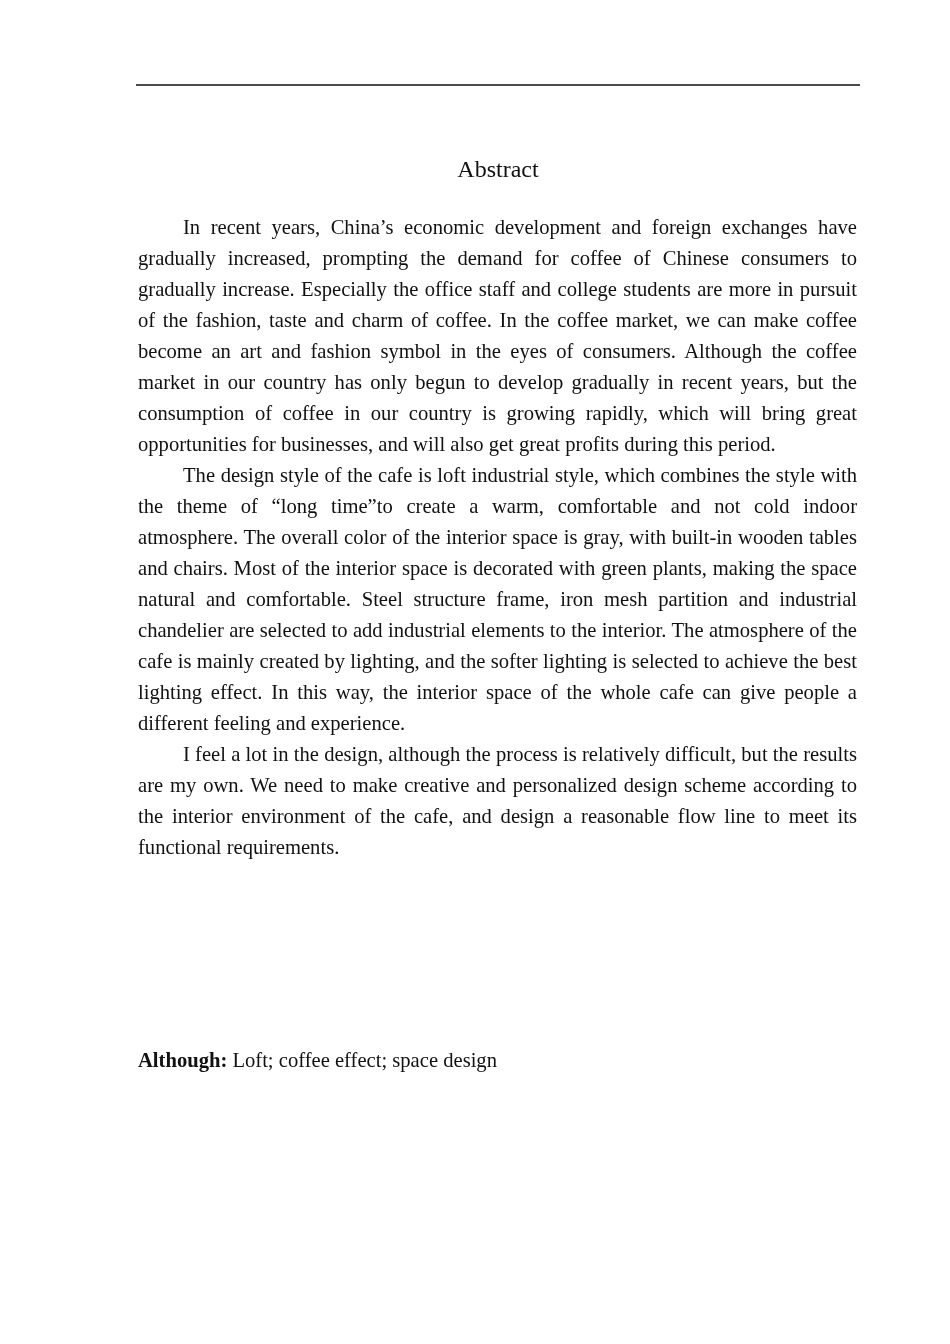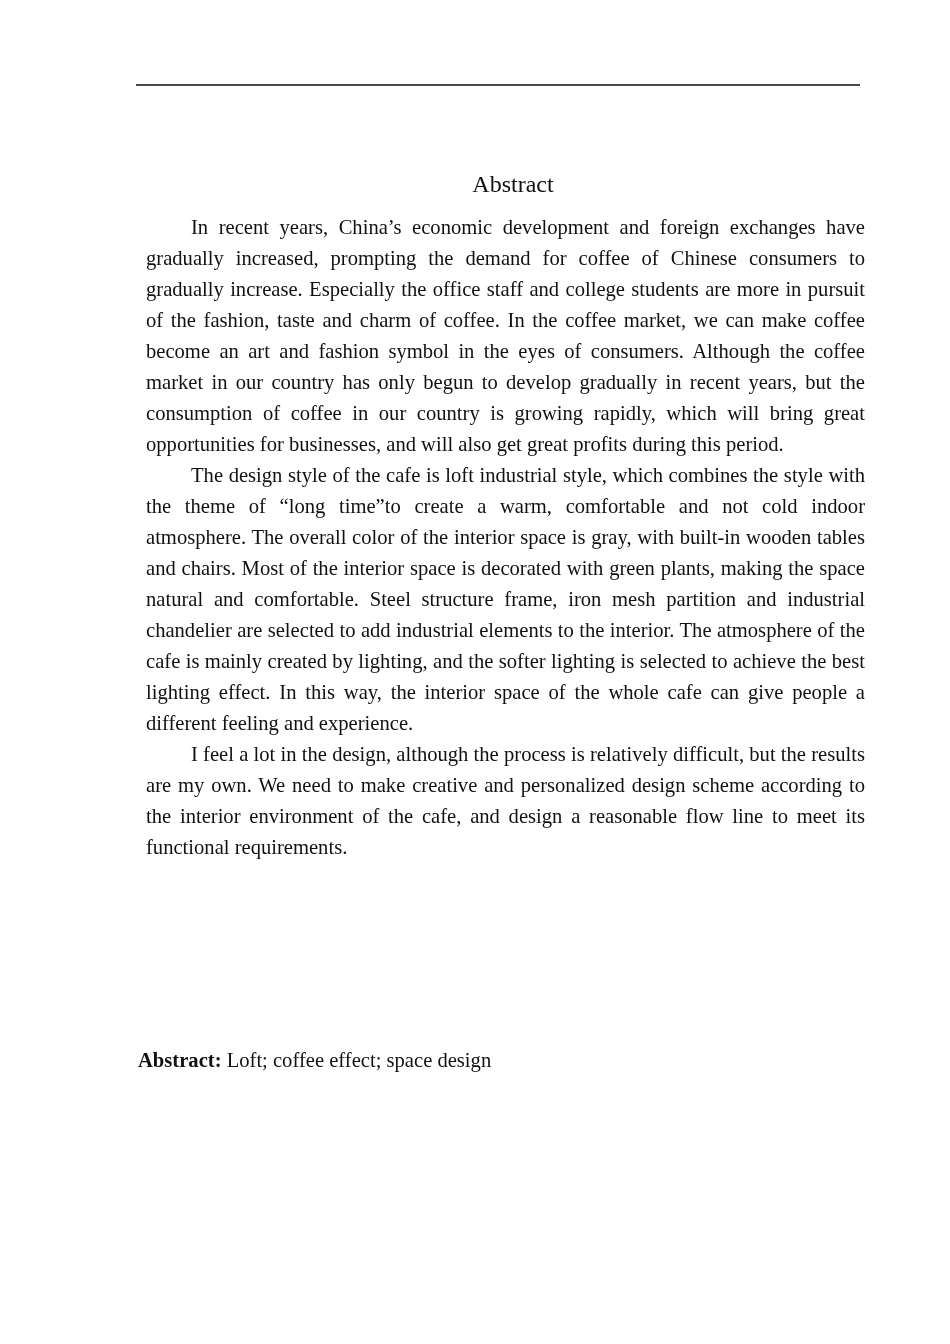--- a/index.html
+++ b/index.html
@@ -33,21 +33,20 @@
       line-height: 32px;
       color: #111111;
     }
     .body-text {
       position: absolute;
       left: 138px;
       top: 212px;
       width: 719px;
       font-size: 20.6px;
       line-height: 31px;
-      margin-left: 8px;
     }
     .body-text p {
       margin: 0;
       text-align: justify;
       text-indent: 45px;
       hyphens: none;
     }
     .keywords {
       position: absolute;
       left: 138px;
@@ -58,23 +57,23 @@
     }
     .keywords .kw-label {
       font-weight: bold;
     }
   </style>
 </head>
 <body>
 
 <div class="header-rule"></div>
 
-<h1 class="title" style="margin:15px;font-weight:normal;">Abstract</h1>
+<h1 class="title" style="margin:0;font-weight:normal;">Abstract</h1>
 
 <div class="body-text">
   <p>In recent years, China’s economic development and foreign exchanges have gradually increased, prompting the demand for coffee of Chinese consumers to gradually increase. Especially the office staff and college students are more in pursuit of the fashion, taste and charm of coffee. In the coffee market, we can make coffee become an art and fashion symbol in the eyes of consumers. Although the coffee market in our country has only begun to develop gradually in recent years, but the consumption of coffee in our country is growing rapidly, which will bring great opportunities for businesses, and will also get great profits during this period.</p>
   <p>The design style of the cafe is loft industrial style, which combines the style with the theme of “long time”to create a warm, comfortable and not cold indoor atmosphere. The overall color of the interior space is gray, with built-in wooden tables and chairs. Most of the interior space is decorated with green plants, making the space natural and comfortable. Steel structure frame, iron mesh partition and industrial chandelier are selected to add industrial elements to the interior. The atmosphere of the cafe is mainly created by lighting, and the softer lighting is selected to achieve the best lighting effect. In this way, the interior space of the whole cafe can give people a different feeling and experience.</p>
   <p>I feel a lot in the design, although the process is relatively difficult, but the results are my own. We need to make creative and personalized design scheme according to the interior environment of the cafe, and design a reasonable flow line to meet its functional requirements.</p>
 </div>
 
 <div class="keywords">
-  <span class="kw-label">Abstract:</span><span class="kw-value"> Loft; coffee effect; space design</span>
+  <span class="kw-label">Although:</span><span class="kw-value"> Loft; coffee effect; space design</span>
 </div>
 
 </body></html>

